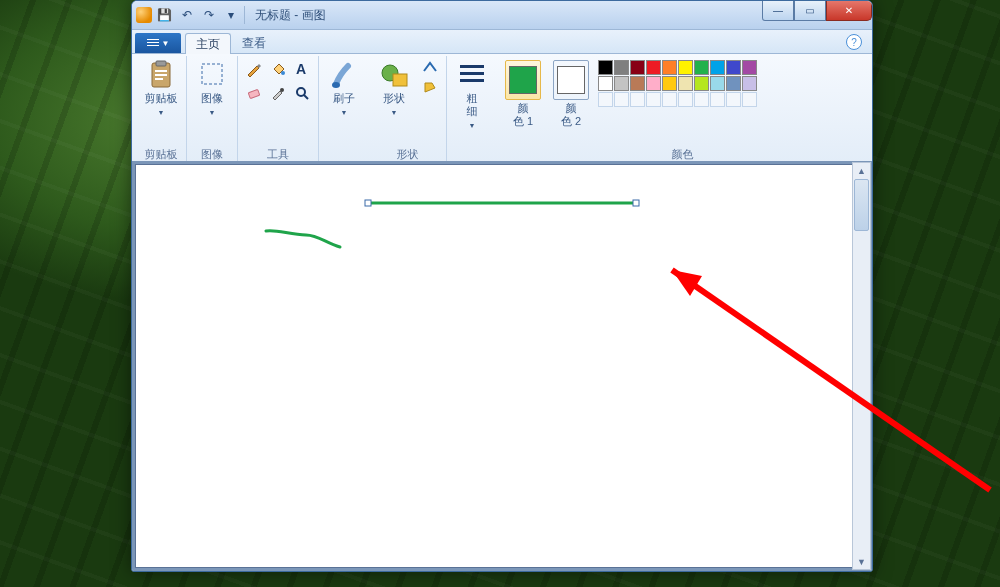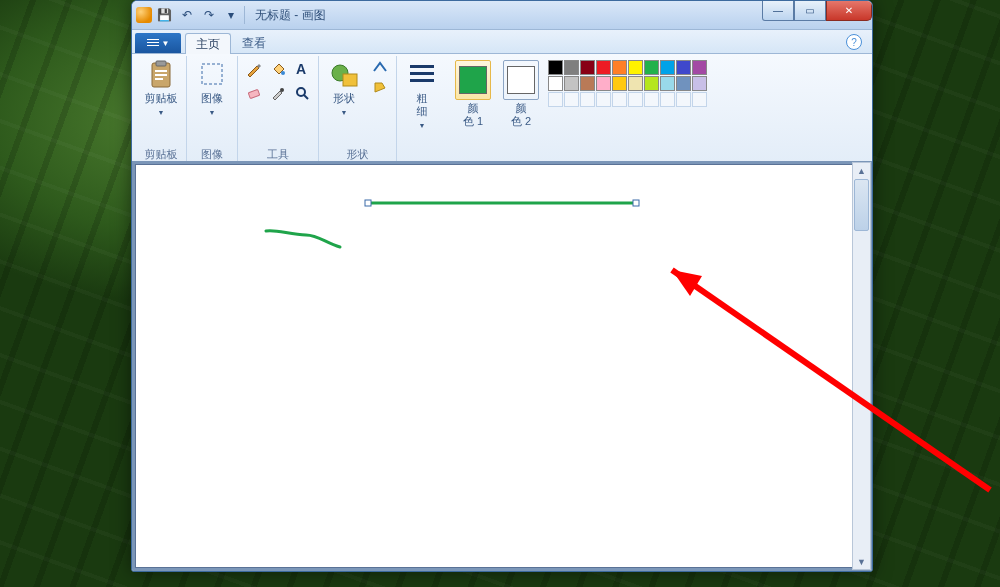--- a/index.html
+++ b/index.html
@@ -173,20 +173,34 @@
                 <svg width="16" height="16">
                   <circle cx="7" cy="7" r="4" fill="none" stroke="#1a3a6a" stroke-width="2"></circle>
                   <line x1="10" y1="10" x2="14" y2="14" stroke="#1a3a6a" stroke-width="2"></line>
                 </svg>
               </div>
         </div>
       </div>
       <div class="grp-lbl">工具</div>
     </div>
 
+    <div class="grp" style="border-right:none">
+      <div class="grp-body">
+        <div class="bigbtn">
+          <div class="ico">
+            <svg width="28" height="30">
+                  <path d="M6 24 Q10 14 18 6" stroke="#7aa6d6" stroke-width="6" fill="none" stroke-linecap="round"></path>
+                  <ellipse cx="6" cy="25" rx="4" ry="3" fill="#2a6ab0"></ellipse>
+                </svg>
+          </div>
+          <div class="lbl"><span>刷子</span><br><span class="drop-mark">▼</span></div>
+        </div>
+      </div>
+      <div class="grp-lbl"></div>
+    </div>
 
     <div class="grp">
       <div class="grp-body">
         <div class="bigbtn">
           <div class="ico">
             <svg width="30" height="30">
                   <circle cx="11" cy="13" r="8" fill="#6ab04a" stroke="#3a7a2a"></circle>
                   <rect x="14" y="14" width="14" height="12" fill="#f0c03a" stroke="#b08a1a"></rect>
                 </svg>
           </div>
@@ -265,20 +279,21 @@
                 <div class="pc" style="background: rgb(243, 247, 252); border-color: rgb(195, 213, 234);"></div>
                 <div class="pc" style="background: rgb(243, 247, 252); border-color: rgb(195, 213, 234);"></div>
                 <div class="pc" style="background: rgb(243, 247, 252); border-color: rgb(195, 213, 234);"></div>
                 <div class="pc" style="background: rgb(243, 247, 252); border-color: rgb(195, 213, 234);"></div>
                 <div class="pc" style="background: rgb(243, 247, 252); border-color: rgb(195, 213, 234);"></div>
                 <div class="pc" style="background: rgb(243, 247, 252); border-color: rgb(195, 213, 234);"></div>
                 <div class="pc" style="background: rgb(243, 247, 252); border-color: rgb(195, 213, 234);"></div>
               </div>
         </div>
       </div>
+      <div class="grp-lbl">颜色</div>
     </div>
 
   </div>
 
   <div class="workarea">
     <div class="canvaswrap">
       <svg width="100%" height="100%">
 
         <path d="M130 66 C140 64,155 70,170 70 C182 70,190 78,204 82" stroke="#1fa44a" stroke-width="3" fill="none" stroke-linecap="round"></path>
 

